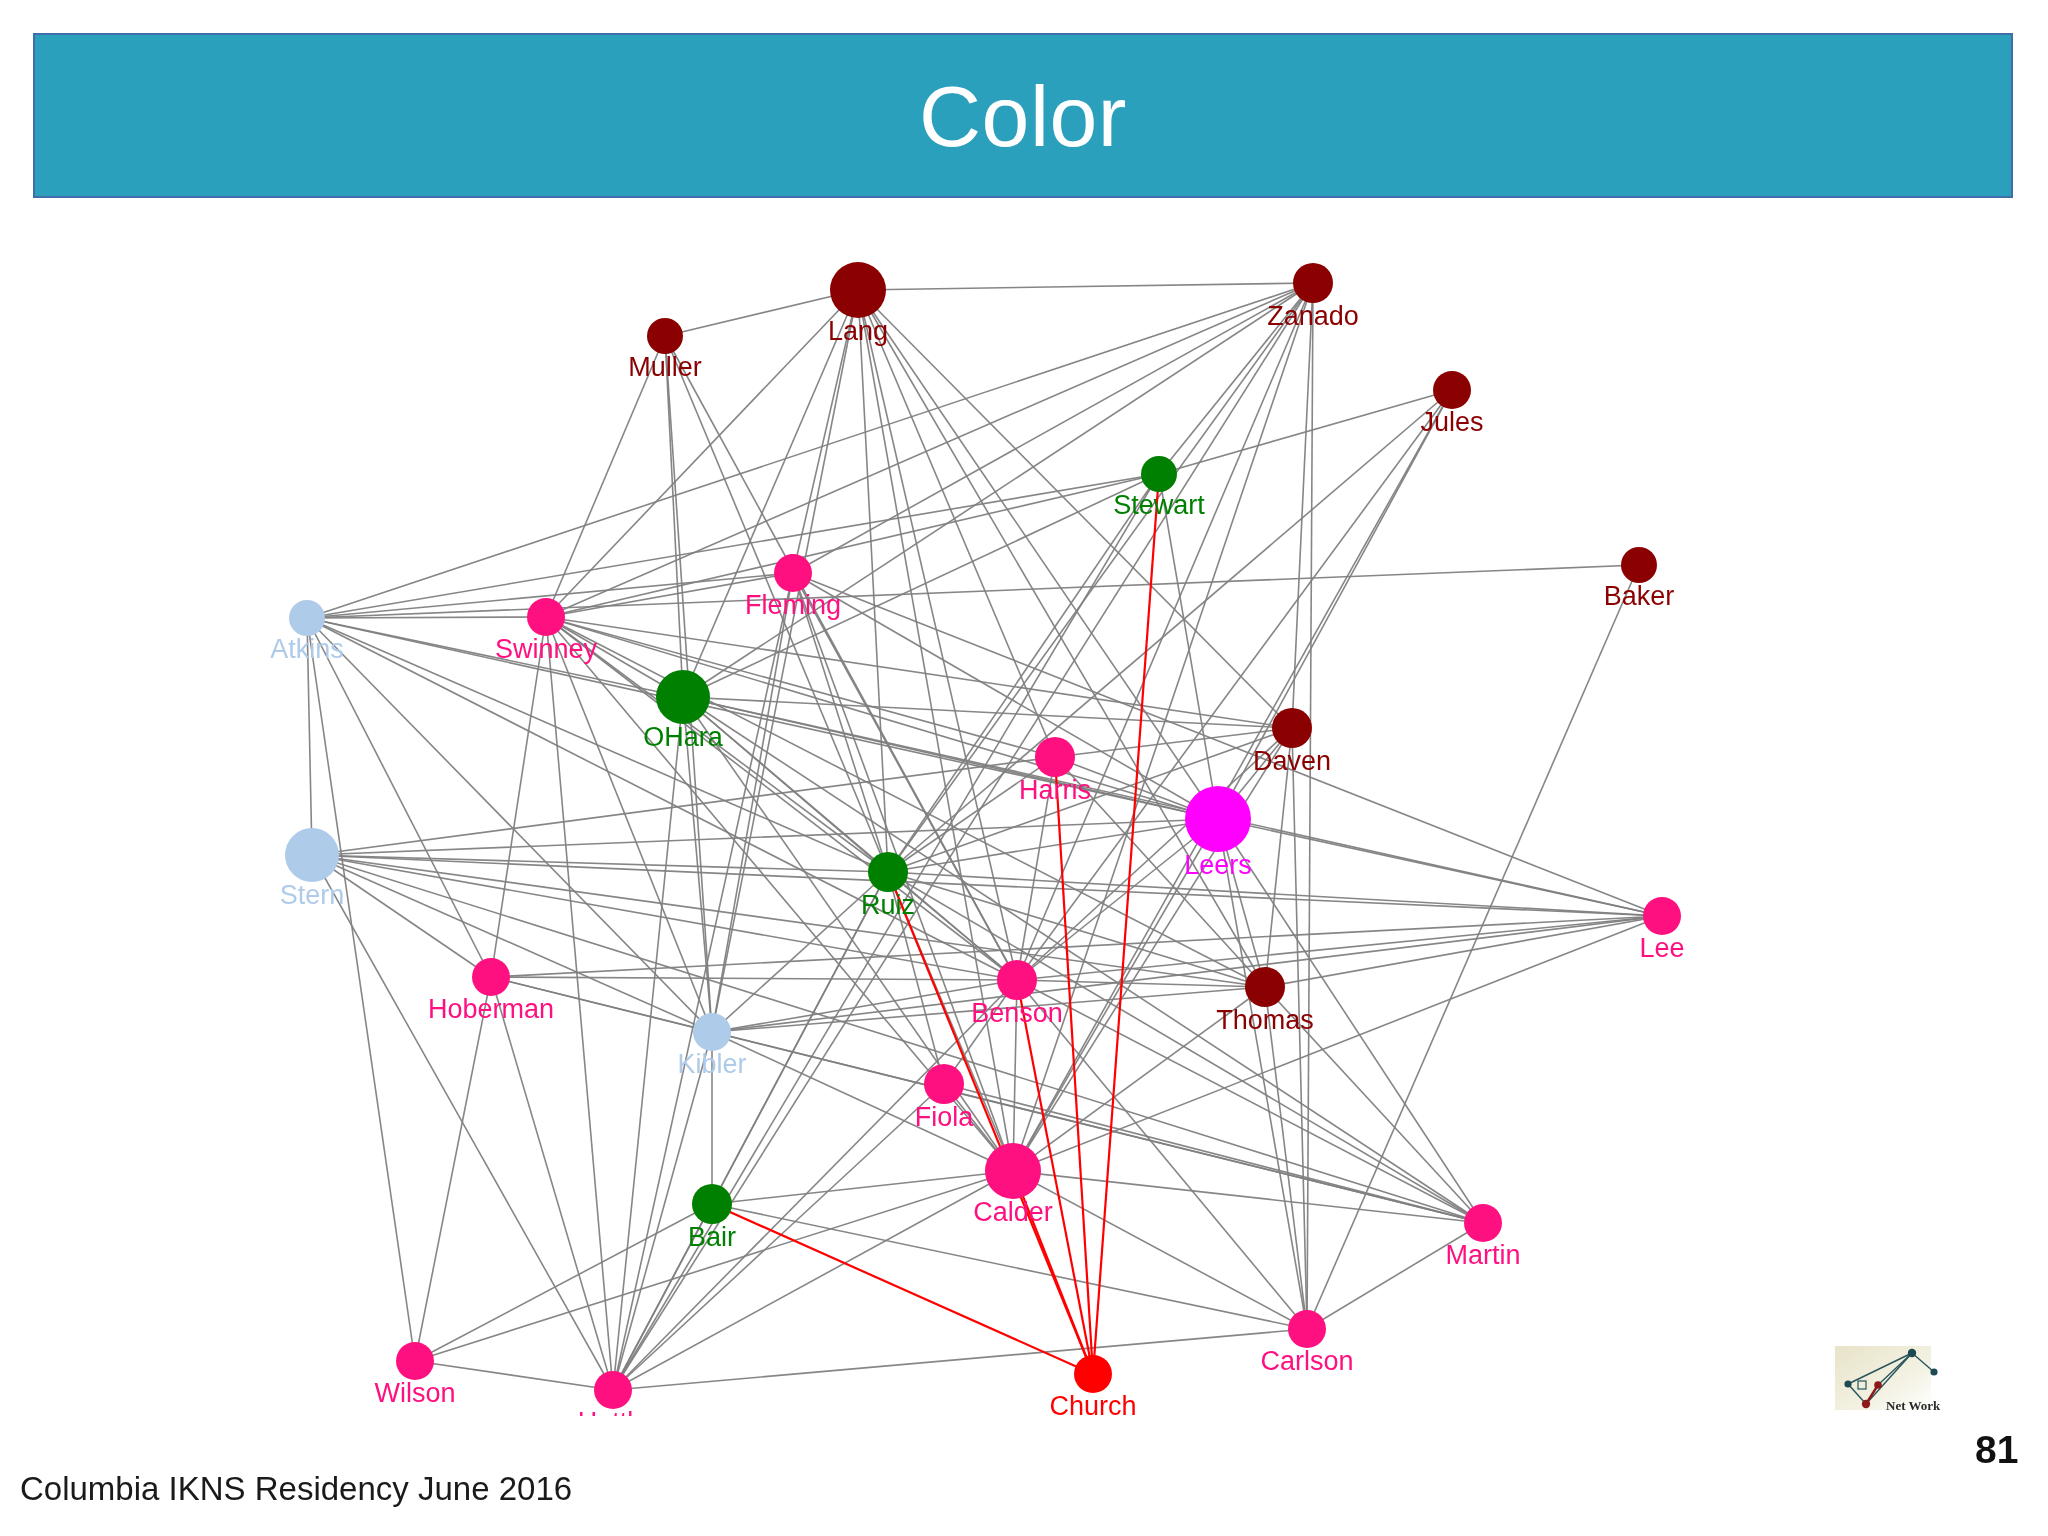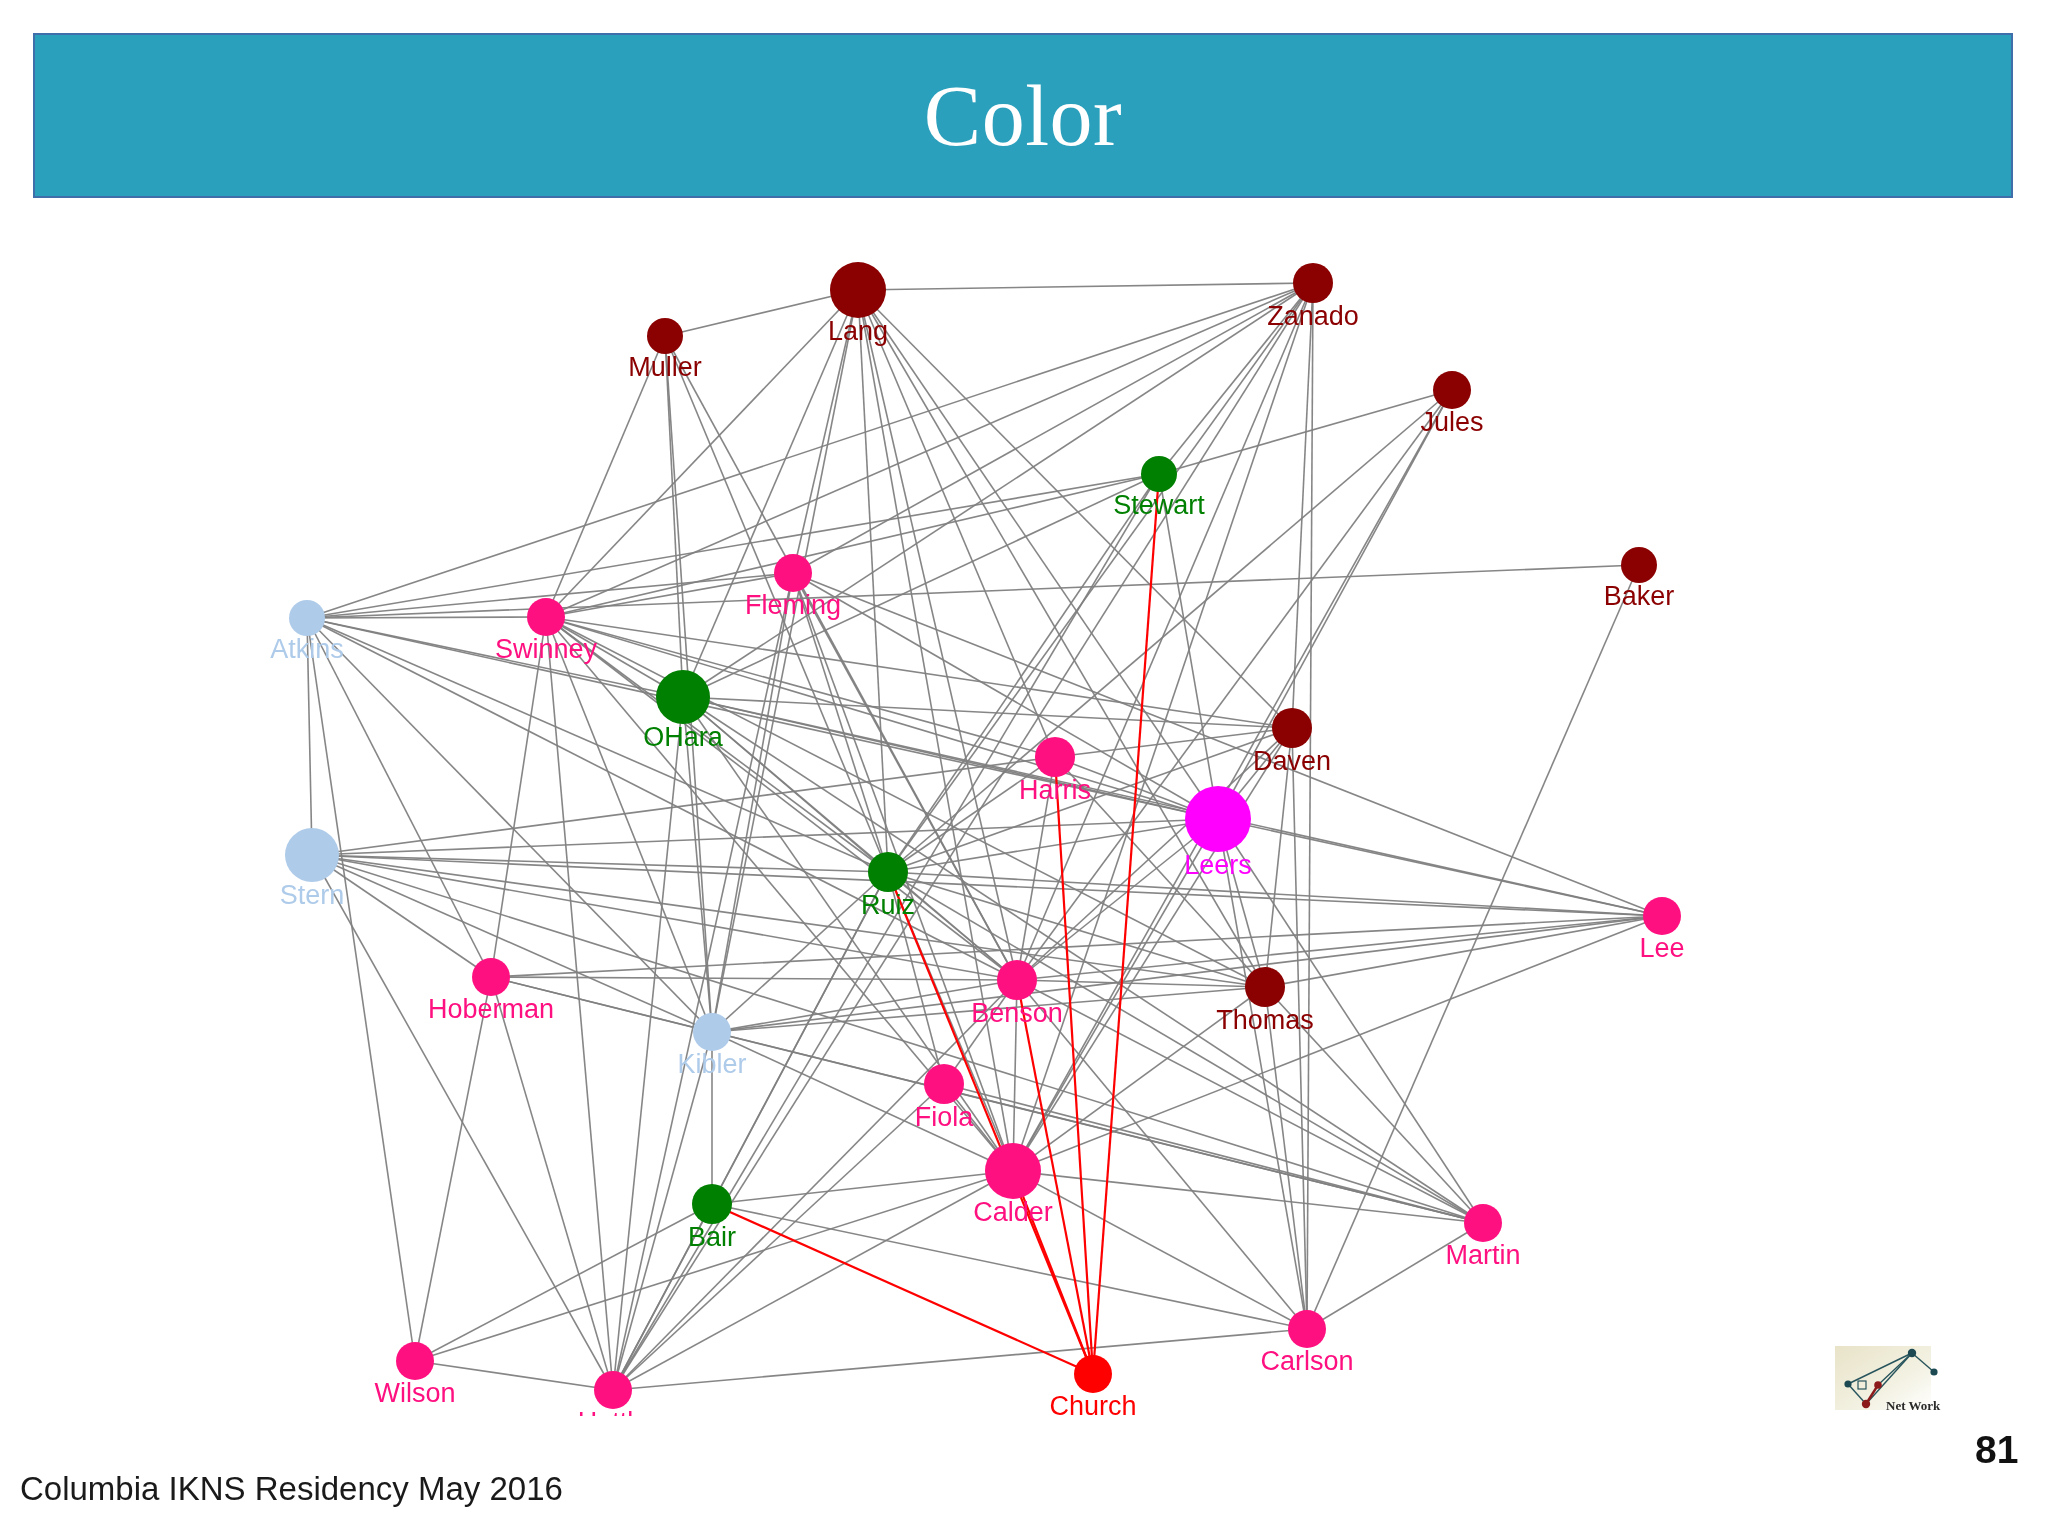--- a/index.html
+++ b/index.html
@@ -21,21 +21,21 @@
     border:2px solid #3f6eab;
     box-sizing:border-box;
     display:flex;align-items:center;justify-content:center;
   }
   #title-text{
     color:#ffffff;
     font-size:86px;
     font-weight:400;
     letter-spacing:.5px;
     line-height:1;
-    font-family:Liberation Serif, serif;
+    font-family:Liberation Sans, sans-serif;
   }
 
   
   #graph-wrap{
     position:absolute;
     left:0; top:198px;
     width:2048px; height:1200px;margin-top:18px;
   }
   #graph-svg{display:block;width:2048px;height:1200px;}
 
@@ -305,21 +305,21 @@
           <text x="712" y="1011" fill="#008000" class="node-label">Bair</text>
           <text x="1483" y="1029" fill="#FF1080" class="node-label">Martin</text>
           <text x="1307" y="1135" fill="#FF1080" class="node-label">Carlson</text>
           <text x="415" y="1167" fill="#FF1080" class="node-label">Wilson</text>
           <text x="613" y="1196" fill="#FF1080" class="node-label">Huttle</text>
           <text x="1093" y="1180" fill="#FF0000" class="node-label">Church</text>
         </g>
     </svg>
   </div>
 
-  <div id="footer-text">Columbia IKNS Residency May 2016</div>
+  <div id="footer-text">Columbia IKNS Residency June 2016</div>
 
   <div id="logo-box">
     <svg width="118" height="88" viewBox="0 0 118 88">
       <defs>
         <linearGradient id="lgbg" x1="0" y1="0" x2="1" y2="1">
           <stop offset="0%" stop-color="#e8e3c8"></stop>
           <stop offset="60%" stop-color="#f3f1e2"></stop>
           <stop offset="100%" stop-color="#ffffff"></stop>
         </linearGradient>
       </defs>

